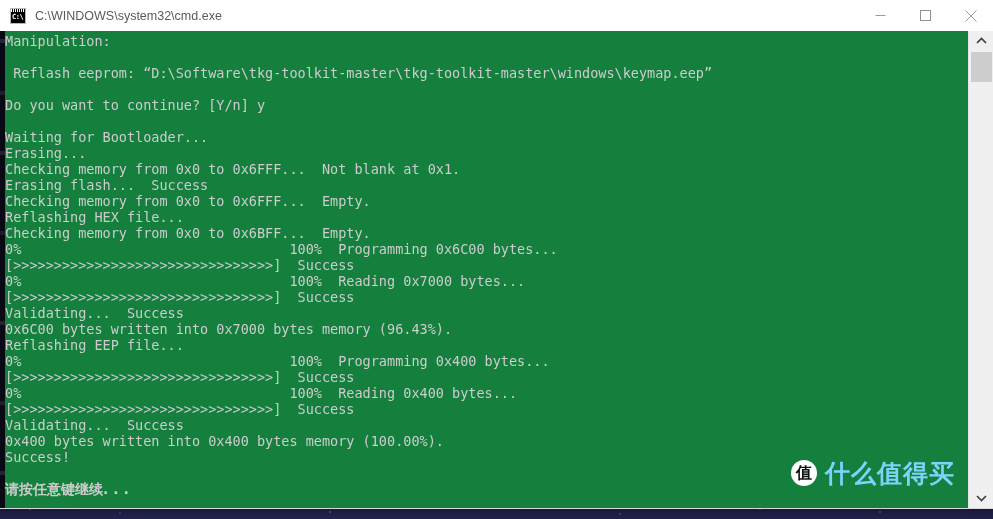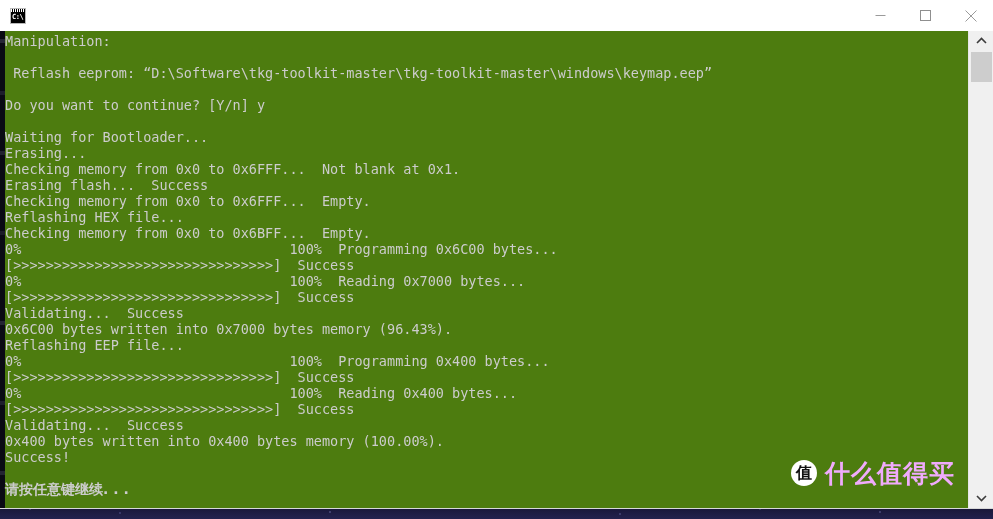--- a/index.html
+++ b/index.html
@@ -110,21 +110,21 @@
   }
   .wc-btn svg { display: block; }
 
   
   #console-wrap {
     position: absolute;
     left: 0;
     top: 31px;
     right: 0;
     bottom: 0;
-    background: #4d7c0f;
+    background: #15803d;
     overflow: hidden;
     padding-left: 21px;
   }
   #console-leftstrip {
     position: absolute;
     left: 0; top: 0;
     width: 5px;
     height: 100%;
     background: #0a0a14;
     background-image:
@@ -211,37 +211,38 @@
     font-weight: bold;
     display: flex;
     align-items: center;
     justify-content: center;
     line-height: 1;
   }
   #watermark-text {
     font-family: "DejaVu Sans", sans-serif;
     font-size: 25px;
     font-weight: bold;
-    color: #f0abfc;
+    color: #7dd3fc;
     letter-spacing: 1px;
     line-height: 1;
     white-space: nowrap;
   }
 </style>
 </head>
 <body>
 
 <div id="desktop">
   <div id="desktop-noise"></div>
 </div>
 
 <div id="window">
 
   <div id="titlebar">
     <div id="titlebar-icon"></div>
+    <div id="titlebar-text">C:\WINDOWS\system32\cmd.exe</div>
 
     <div id="window-controls">
       <div class="wc-btn">
         <svg width="11" height="11" viewBox="0 0 11 11" aria-hidden="true">
           <line x1="0.5" y1="5.5" x2="10.5" y2="5.5" stroke="#9a9a9a" stroke-width="1"></line>
         </svg>
       </div>
       <div class="wc-btn">
         <svg width="11" height="11" viewBox="0 0 11 11" aria-hidden="true">
           <rect x="0.5" y="0.5" width="10" height="10" fill="none" stroke="#8f8f8f" stroke-width="1"></rect>

